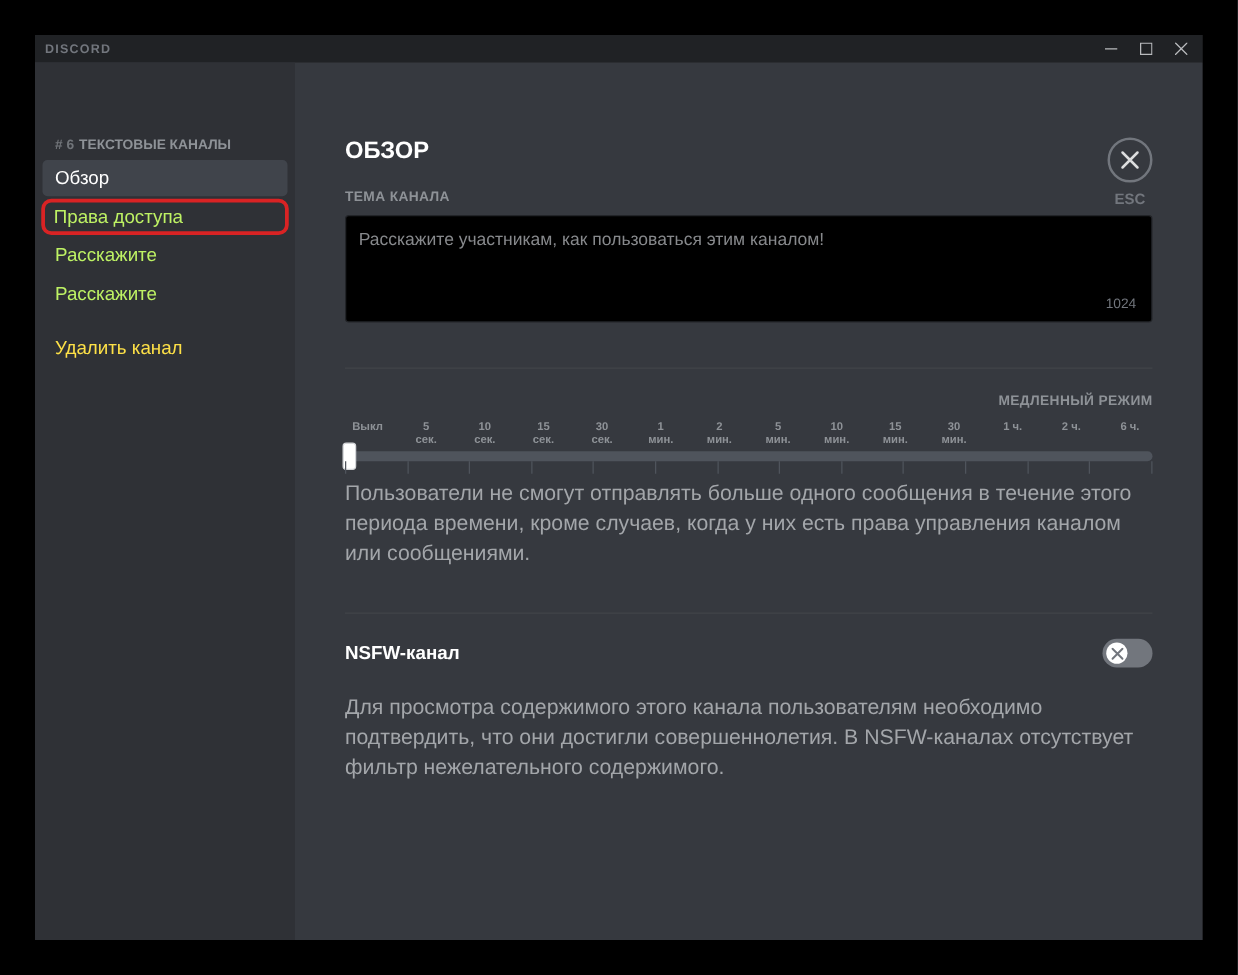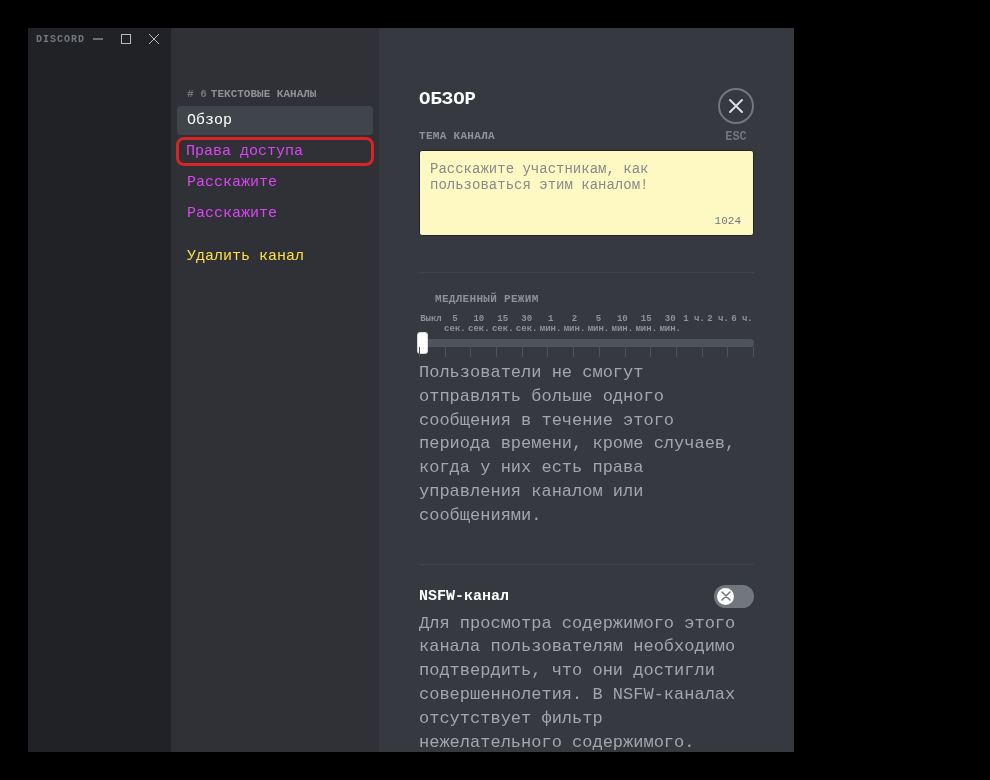--- a/index.html
+++ b/index.html
@@ -8,26 +8,25 @@
     background: #000;
     width: 990px;
     height: 780px;
     overflow: hidden;
     position: relative;
   }
   .app-window {
     position: absolute;
     left: 28px;
     top: 28px;
-    width: 766px;
+    width: 934px;
     height: 724px;
     background: #202225;
     display: flex;
-    flex-direction: row;
-    font-family: Liberation Mono, monospace;
+    flex-direction: column;
   }
   .titlebar {
     height: 22px;
     background: #202225;
     display: flex;
     align-items: center;
     justify-content: space-between;
     padding: 0 4px 0 8px;
   }
   .titlebar-brand {
@@ -68,21 +67,21 @@
     color: #8e9297;
     text-transform: uppercase;
     padding: 0 10px 6px 10px;
     display: flex;
     align-items: center;
     gap: 4px;
   }
   .hash-small { opacity: .7; }
   .sidebar-item {
     padding: 6px 10px;
-    color: #d946ef;
+    color: #bef264;
     font-size: 15px;
     border-radius: 4px;
     cursor: pointer;
     margin-bottom: 2px;
   }
   .sidebar-item.active {
     background: #40444b;
     color: #fff;
   }
   .sidebar-item.danger {
@@ -131,21 +130,21 @@
     display: inline-block;
     width: 1px;
     height: 15px;
     background: #dcddde;
     margin-left: 1px;
     vertical-align: -2px;
   }
   .textarea {
     width: 100%;
     min-height: 86px;
-    background: #fef9c3;
+    background: #000000;
     border: 1px solid #222428;
     border-radius: 3px;
     padding: 10px 10px;
     color: #87898c;
     font-size: 14px;
     position: relative;
     margin-bottom: 6px;
   }
   .char-counter {
     position: absolute;
@@ -155,21 +154,21 @@
     color: #72767d;
     margin-left: 12px;
   }
   .block { margin-bottom: 22px; }
   .divider {
     border: none;
     border-top: 1px solid #414449;
     margin: 36px 0 20px 0;
   }
   .slowmode-head {
-    display:flex; justify-content:flex-start; align-items:center;
+    display:flex; justify-content:flex-end; align-items:center;
     margin-bottom: 10px;
     padding-left: 16px;
   }
   .slider-wrap { position: relative; padding-top: 24px; }
   .slider-ticks {
     display: flex;
     justify-content: space-between;
     position: absolute;
     top: 0; left: 0; right: 0;
     font-size: 9px;
@@ -209,21 +208,21 @@
     width: 1px; height: 10px; background: #4f545c; display:block;
   }
   .help-text {
     font-size: 17px;
     color: #a3a6aa;
     line-height: 1.4;
     margin-top: 14px;
   }
   .nsfw-row {
     display:flex; align-items:center; justify-content:space-between;
-    margin-bottom: 4px;
+    margin-bottom: 20px;
     gap: 32px;
   }
   .nsfw-title {
     color:#fff; font-size:15px; font-weight:600;
   }
   .toggle {
     width: 40px; height: 23px;
     background: #72767d;
     border-radius: 12px;
     position: relative;

